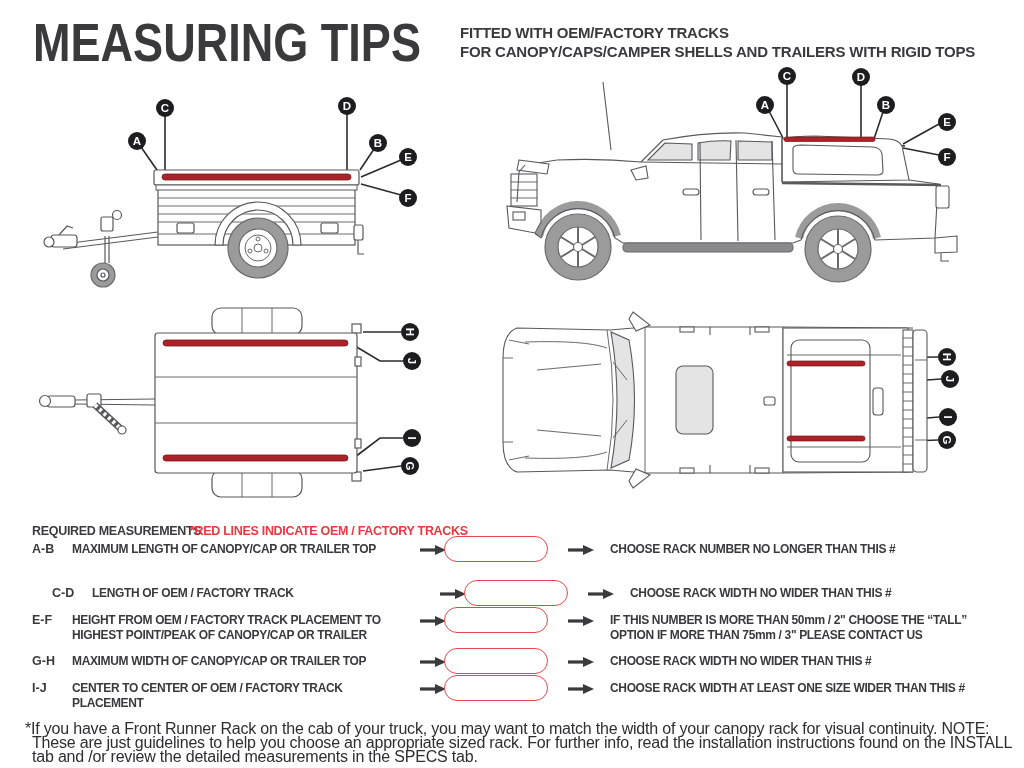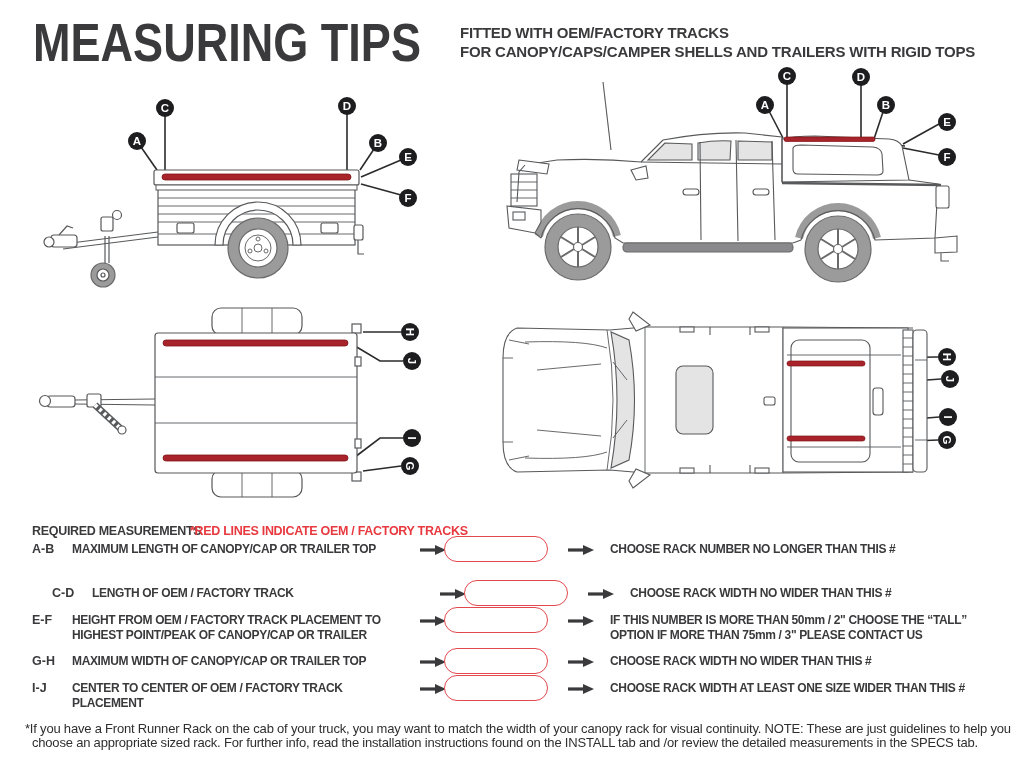--- a/index.html
+++ b/index.html
@@ -28,21 +28,21 @@
       letter-spacing:-.35px;line-height:15px;}
   .m-guide{position:absolute;left:580px;top:0;width:400px;font-size:12px;font-weight:bold;
       letter-spacing:-.35px;line-height:15px;}
   .m-arrow1{position:absolute;left:390px;top:2px;}
   .m-arrow2{position:absolute;left:538px;top:2px;}
   .m-pill{position:absolute;left:414px;top:-6px;width:104px;height:26px;
       border:1.6px solid #E2484D;border-radius:14px;background:#fff;box-sizing:border-box;}
   .row1{top:22px;} .row2{top:66px;margin-left:20px;} .row3{top:93px;} .row4{top:134px;} .row5{top:161px;}
 
   
-  #footnote{left:25px;top:722px;width:982px;font-size:13px;line-height:14px;
+  #footnote{left:25px;top:722px;width:982px;font-size:16px;line-height:14px;
       letter-spacing:-.2px;color:#2e2e30;padding-left:7px;text-indent:-7px;}
 </style>
 </head>
 <body>
 
 <div class="abs" id="page-title">MEASURING TIPS</div>
 <div class="abs" id="subtitle">
   <div>FITTED WITH OEM/FACTORY TRACKS</div>
   <div>FOR CANOPY/CAPS/CAMPER SHELLS AND TRAILERS WITH RIGID TOPS</div>
 </div>

